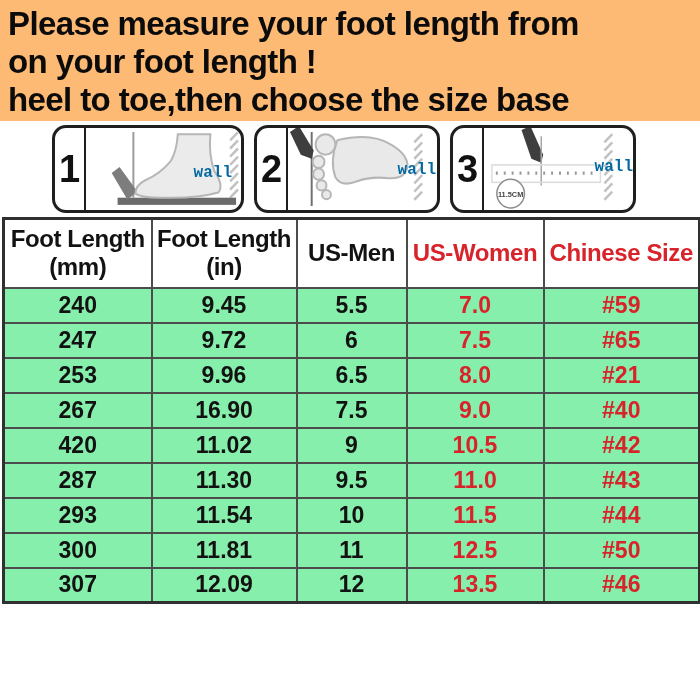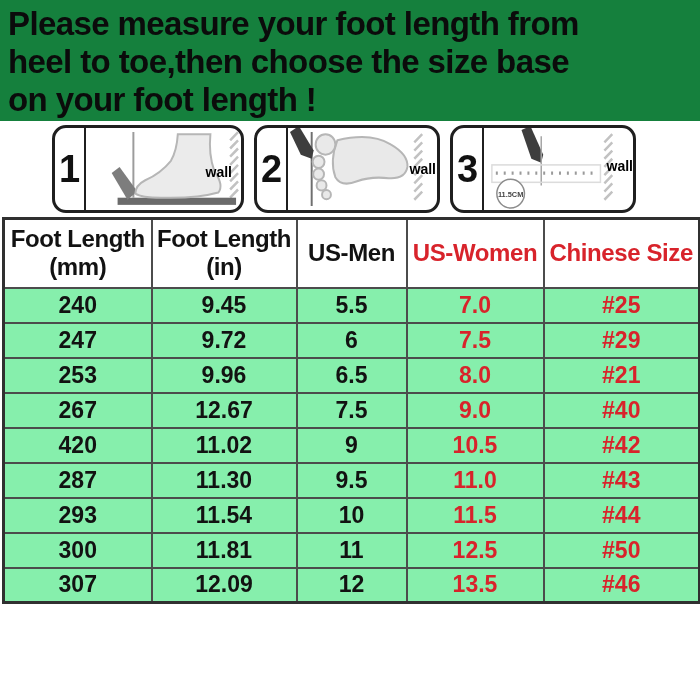--- a/index.html
+++ b/index.html
@@ -4,21 +4,21 @@
 <style>
   * { box-sizing: border-box; }
   html,body { margin:0; padding:0; }
   body {
     width:700px; height:700px; background:#ffffff;
     font-family:"Liberation Sans", sans-serif;
     overflow:hidden;
   }
   
   .title-band {
-    height:121px; background:#15803d; color:#0b0b0b;
+    height:121px; background:#fdba74; color:#0b0b0b;
     font-weight:bold; font-size:33px; line-height:38px;
     padding:5px 0 0 8px; letter-spacing:-0.6px;
   }
   
   .steps {
     height:94px; padding:4px 0 0 52px;
     display:flex; gap:10px; align-items:flex-start;
   }
   .step {
     height:88px; border:3px solid #1f1f1f; border-radius:14px;
@@ -26,21 +26,21 @@
   }
   .step-1 { width:192px; } .step-2 { width:186px; } .step-3 { width:186px; }
   .step-num {
     width:31px; flex:none; border-right:2.5px solid #1f1f1f;
     display:flex; align-items:center; justify-content:center;
     font-size:38px; font-weight:bold; color:#111;
   }
   .step-art { flex:1; position:relative; }
   .step-art svg { position:absolute; inset:0; width:100%; height:100%; display:block; }
   .wall {
-    position:absolute; font-size:14px; font-weight:bold; color:#000000; z-index:2;
+    position:absolute; font-size:16px; font-weight:bold; color:#0369a1; z-index:2;font-family:Liberation Mono, monospace;
   }
   .step-1 .wall { right:9px;  top:44%; }
   .step-2 .wall { right:1px;  top:40%; }
   .step-3 .wall { right:0px;  top:36%; }
   svg text { font-family:"Liberation Sans", sans-serif; }
   
   .size-table {
     border-collapse:collapse; table-layout:fixed;
     width:696px; margin:2px 0 0 2px;
     text-align:center; font-weight:bold; color:#121212;
@@ -56,22 +56,22 @@
   .size-table tbody td:nth-child(n+4) { color:#d8232b; }
   .h-line { display:block; }
 </style>
 </head>
 <body>
 
 <div>
 
   <div class="title-band">
     <div>Please measure your foot length from</div>
+    <div>on your foot length !</div>
     <div>heel to toe,then choose the size base</div>
-    <div>on your foot length !</div>
   </div>
 
   <div class="steps">
 
     <div class="step step-1">
       <div class="step-num">1</div>
       <div class="step-art">
         <svg viewBox="0 0 157 80" preserveAspectRatio="none">
           <path d="M146,12l8,-8 M146,20l8,-8 M146,28l8,-8 M146,36l8,-8 M146,44l8,-8 M146,52l8,-8 M146,60l8,-8 M146,68l8,-8" stroke="#c2c2c2" stroke-width="2.5" fill="none"></path>
           <rect x="32" y="68" width="120" height="7" fill="#6b6b6b"></rect>
@@ -149,39 +149,39 @@
           <span class="h-line"></span>
         </th>
       </tr>
     </thead>
     <tbody>
       <tr>
         <td>240</td>
         <td>9.45</td>
         <td>5.5</td>
         <td>7.0</td>
-        <td>#25</td>
+        <td>#59</td>
       </tr>
       <tr>
         <td>247</td>
         <td>9.72</td>
         <td>6</td>
         <td>7.5</td>
-        <td>#29</td>
+        <td>#65</td>
       </tr>
       <tr>
         <td>253</td>
         <td>9.96</td>
         <td>6.5</td>
         <td>8.0</td>
         <td>#21</td>
       </tr>
       <tr>
         <td>267</td>
-        <td>12.67</td>
+        <td>16.90</td>
         <td>7.5</td>
         <td>9.0</td>
         <td>#40</td>
       </tr>
       <tr>
         <td>420</td>
         <td>11.02</td>
         <td>9</td>
         <td>10.5</td>
         <td>#42</td>

